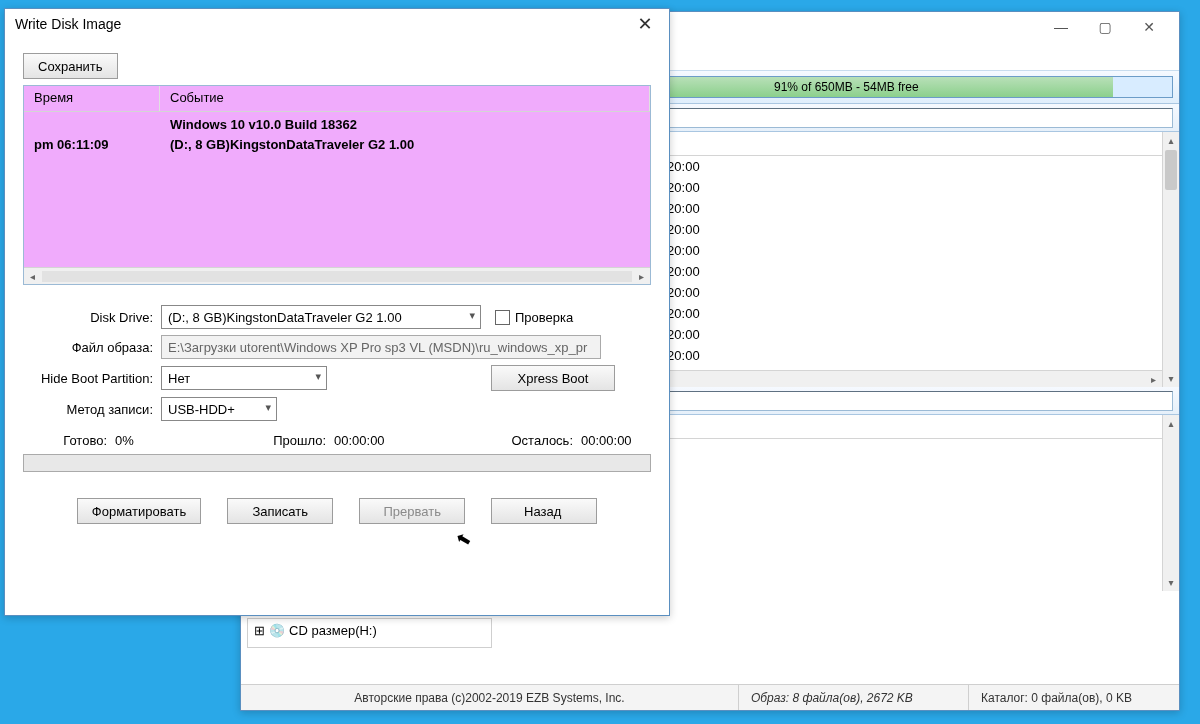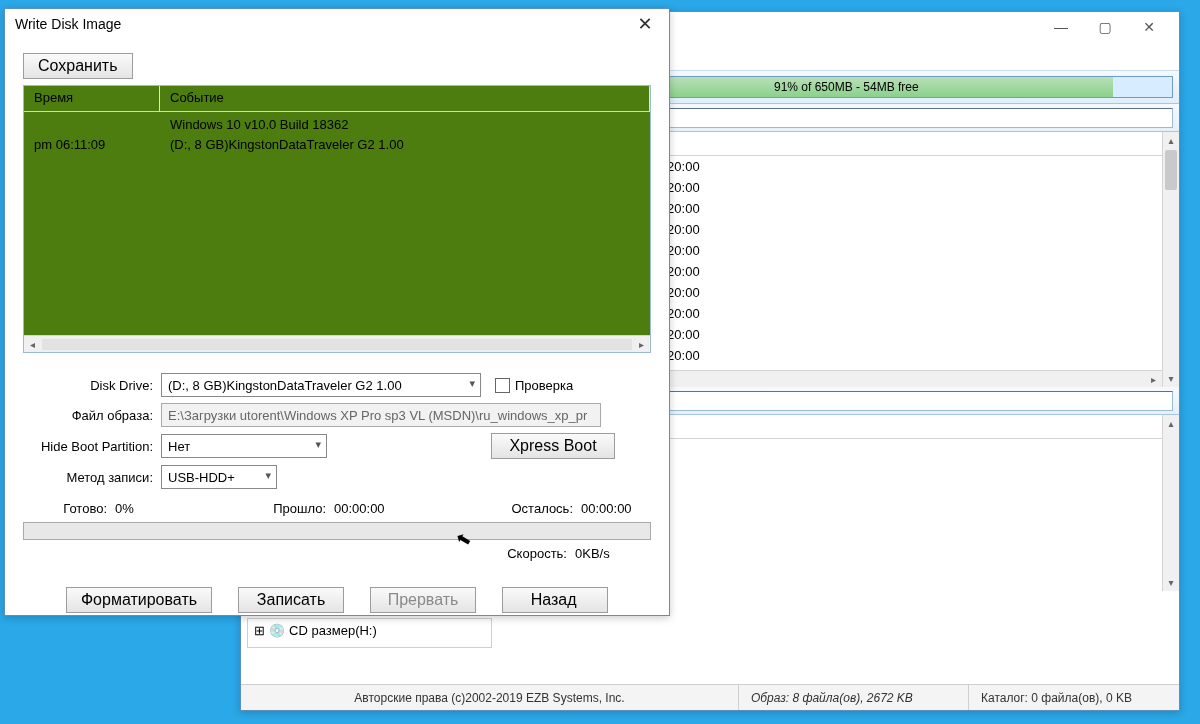--- a/index.html
+++ b/index.html
@@ -123,32 +123,32 @@
 }
 .dlg-titlebar .title { flex:1; }
 .dlg-close { font-size: 18px; color:#333; width:28px; text-align:center; }
 .dlg-body { padding: 8px 18px 14px 18px; }
 .row { display:flex; align-items:center; margin: 6px 0; }
 .row .lbl { text-align:right; padding-right: 8px; }
 .row .lbl-150 { width: 138px; text-align: right; }
 .button {
   background: linear-gradient(#fafafa,#e4e4e4);
   border: 1px solid #9c9c9c; height: 26px; padding: 0 14px;
-  font-size: 16px; display:inline-flex; align-items:center; justify-content:center;
+  font-size: 13px; display:inline-flex; align-items:center; justify-content:center;
   min-width: 90px;
   text-align: center;
 }
 .button.disabled { color:#8a8a8a; }
 .message-box {
-  border: 1px solid #9bbad5; background:#4d7c0f;
-  height: 268px; position:relative; overflow:hidden;
+  border: 1px solid #9bbad5; background:#f0abfc;
+  height: 200px; position:relative; overflow:hidden;
 }
 .msg-header { display:flex; height:26px; border-bottom:1px solid #d4d4d4; }
 .msg-header .mcol { padding: 4px 10px; border-right:1px solid #e0e0e0; }
-.msg-rows { padding: 2px 0; }
+.msg-rows { padding: 2px 0; font-weight: bold; }
 .msg-row { display:flex; height: 20px; align-items:center; }
 .msg-row .mcol { padding: 0 10px; }
 .mcol-time { width: 136px; }
 .mcol-event { flex:1; }
 .hscroll {
   position:absolute; left:0; right:0; bottom:0; height:17px;
   background:#f0f0f0; border-top:1px solid #d4d4d4;
   display:flex; align-items:center;
 }
 .hscroll .arrow { width:17px; text-align:center; font-size:10px; color:#666; }
@@ -392,24 +392,20 @@
       <span style="width:80px;">00:00:00</span>
       <span style="flex:1;"></span>
       <span class="lbl" style="width:80px;">Осталось:</span>
       <span style="width:70px;">00:00:00</span>
     </div>
 
     <div class="row">
       <div class="progress"></div>
     </div>
 
-    <div class="row" style="justify-content:flex-end; padding-right:6px;">
-      <span class="lbl" style="width:80px;">Скорость:</span>
-      <span style="width:70px;">0KB/s</span>
-    </div>
 
     <div class="footer-buttons">
       <button class="button" style="min-width:110px;">Форматировать</button>
       <button class="button" style="min-width:106px;">Записать</button>
       <button class="button disabled" style="min-width:106px;">Прервать</button>
       <button class="button" style="min-width:106px;padding-left:11px;">Назад</button>
     </div>
   </div>
 </div>
 

